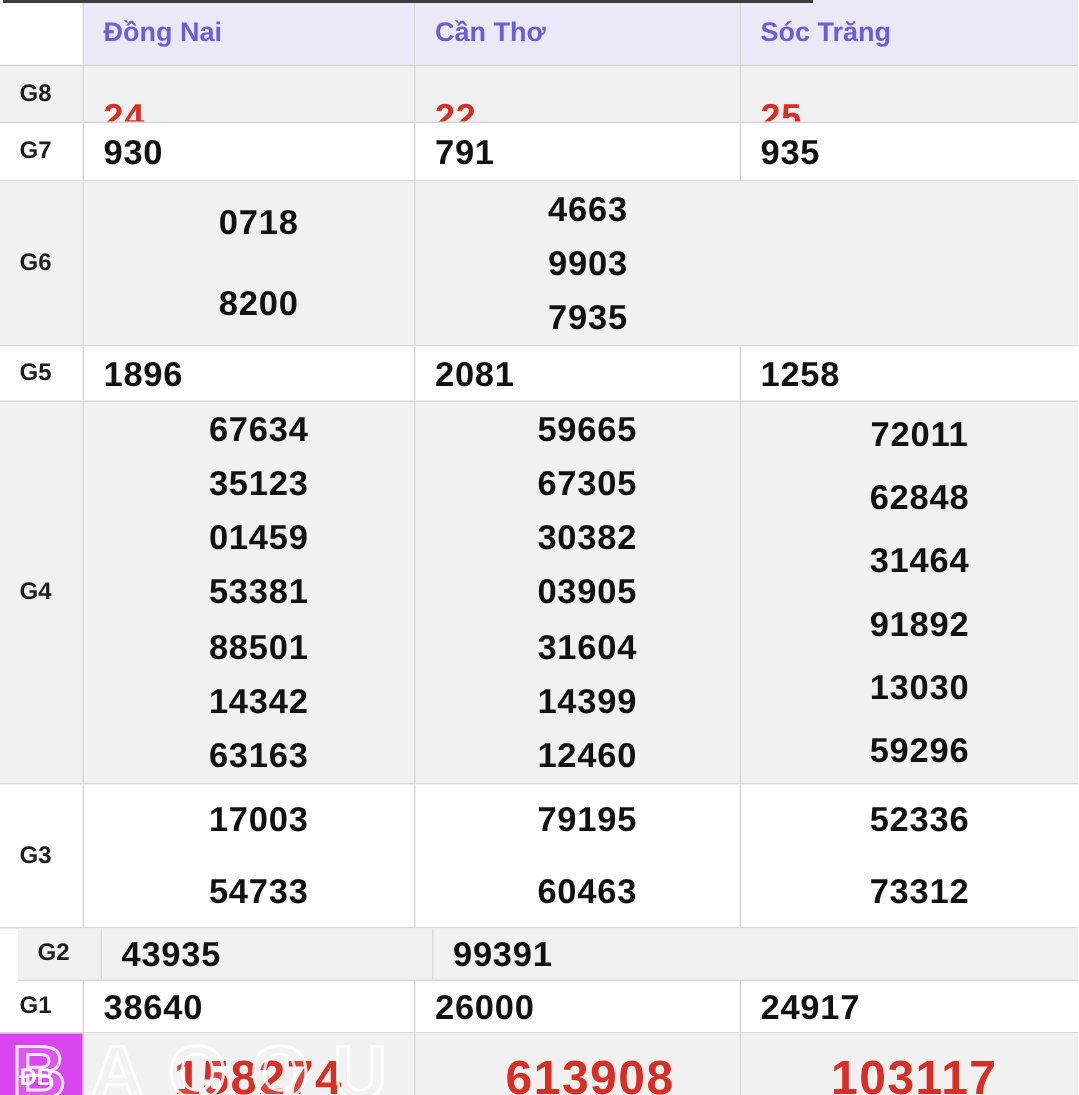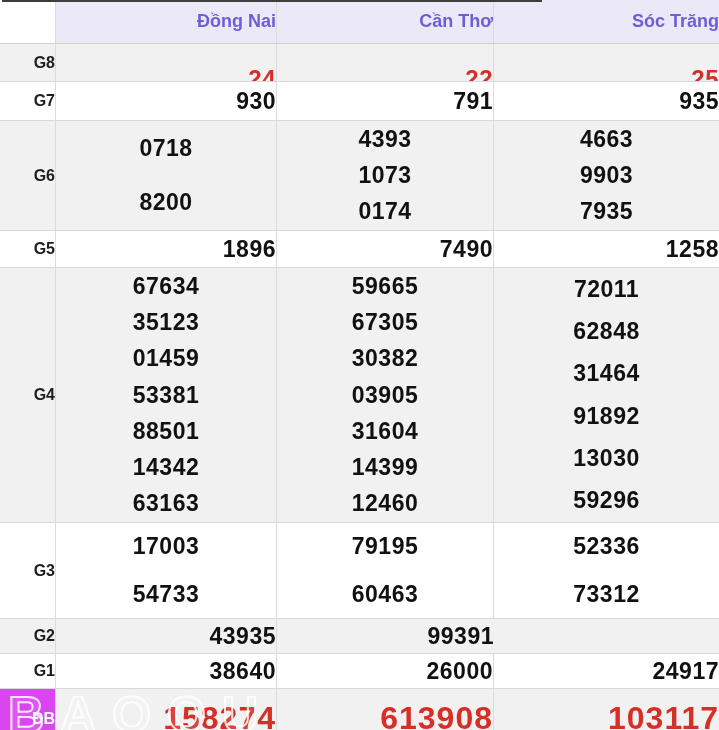--- a/index.html
+++ b/index.html
@@ -26,32 +26,33 @@
     display: grid;
     grid-template-columns: 56px 221px 217px 225px;
     border-bottom: 1px solid #d9d9d9;
     background: #ffffff;
   }
   .stripe { background: #f1f1f2; }
   .cell {
     border-right: 1px solid #dbdbdb;
     display: flex;
     align-items: center;
-    justify-content: flex-end;
+    justify-content: flex-start;
     overflow: hidden;
+    padding-left: 13px;
   }
   .cell:last-child { border-right: none; }
   .r-header { height: 44px; border-bottom: 1px solid #cfcfcf; }
   .r-g8 { height: 38px; }
   .r-g7 { height: 39px; }
   .r-g6 { height: 110px; }
   .r-g5 { height: 37px; }
   .r-g4 { height: 255px; }
   .r-g3 { height: 96px; }
-  .r-g2 { height: 35px; }
+  .r-g2 { height: 35px; margin-left: 12px; }
   .r-g1 { height: 35px; }
   .r-db { height: 60px; }
   .head {
     background: #ebe9f8;
     color: #6c5ed8;
     font-weight: bold;
     font-size: 18px;
     cursor: pointer;
   }
   .corner { background: #ffffff; }
@@ -151,40 +152,35 @@
 
   <div class="row r-g6 stripe">
     <div class="cell">
         <span class="plabel">G6</span>
       </div>
     <div class="cell multi">
       <div class="line num">0718</div>
       <div class="line num">8200</div>
     </div>
     <div class="cell multi">
-      <div class="line num">4393</div>
-      <div class="line num">1073</div>
-      <div class="line num">0174</div>
-    </div>
-    <div class="cell multi">
       <div class="line num">4663</div>
       <div class="line num">9903</div>
       <div class="line num">7935</div>
     </div>
   </div>
 
   <div class="row r-g5">
     <div class="cell">
         <span class="plabel">G5</span>
       </div>
     <div class="cell">
         <span class="num">1896</span>
       </div>
     <div class="cell">
-        <span class="num">7490</span>
+        <span class="num">2081</span>
       </div>
     <div class="cell">
         <span class="num">1258</span>
       </div>
   </div>
 
   <div class="row r-g4 stripe">
     <div class="cell">
         <span class="plabel">G4</span>
       </div>

